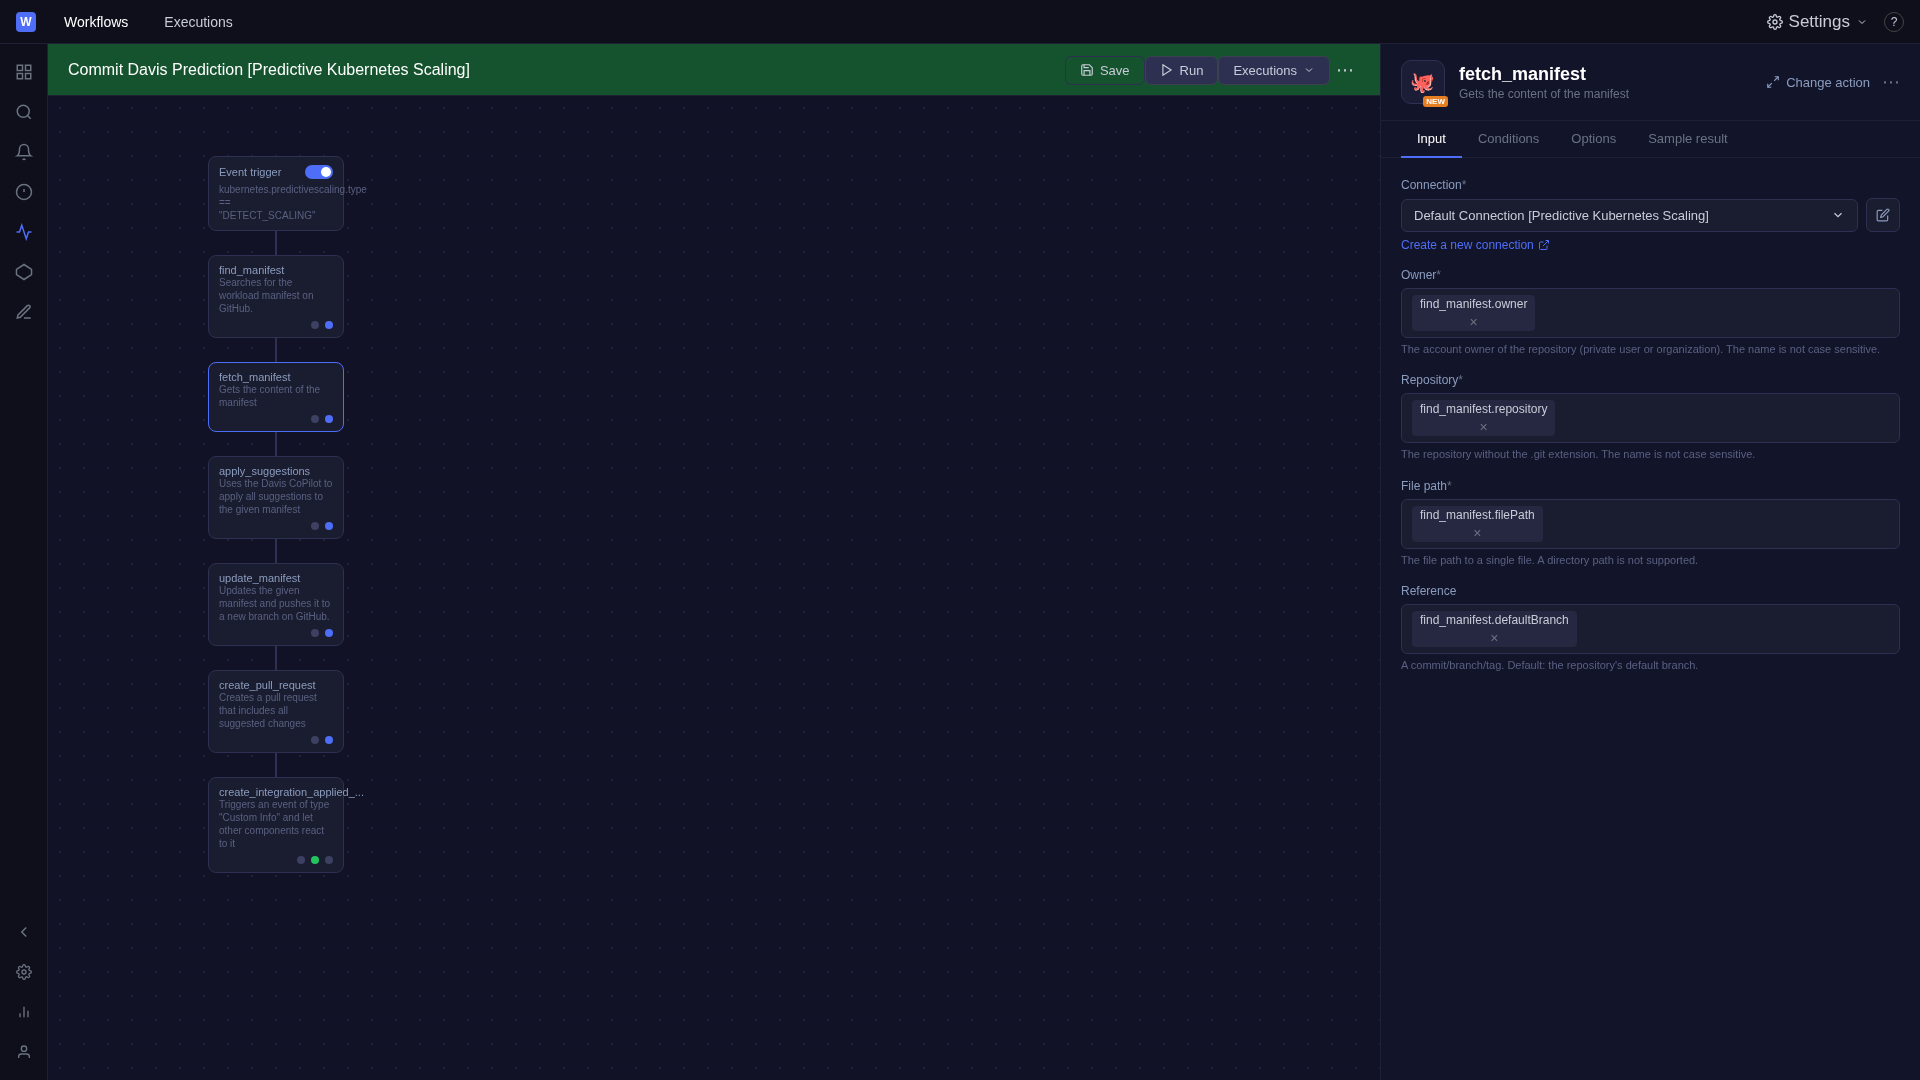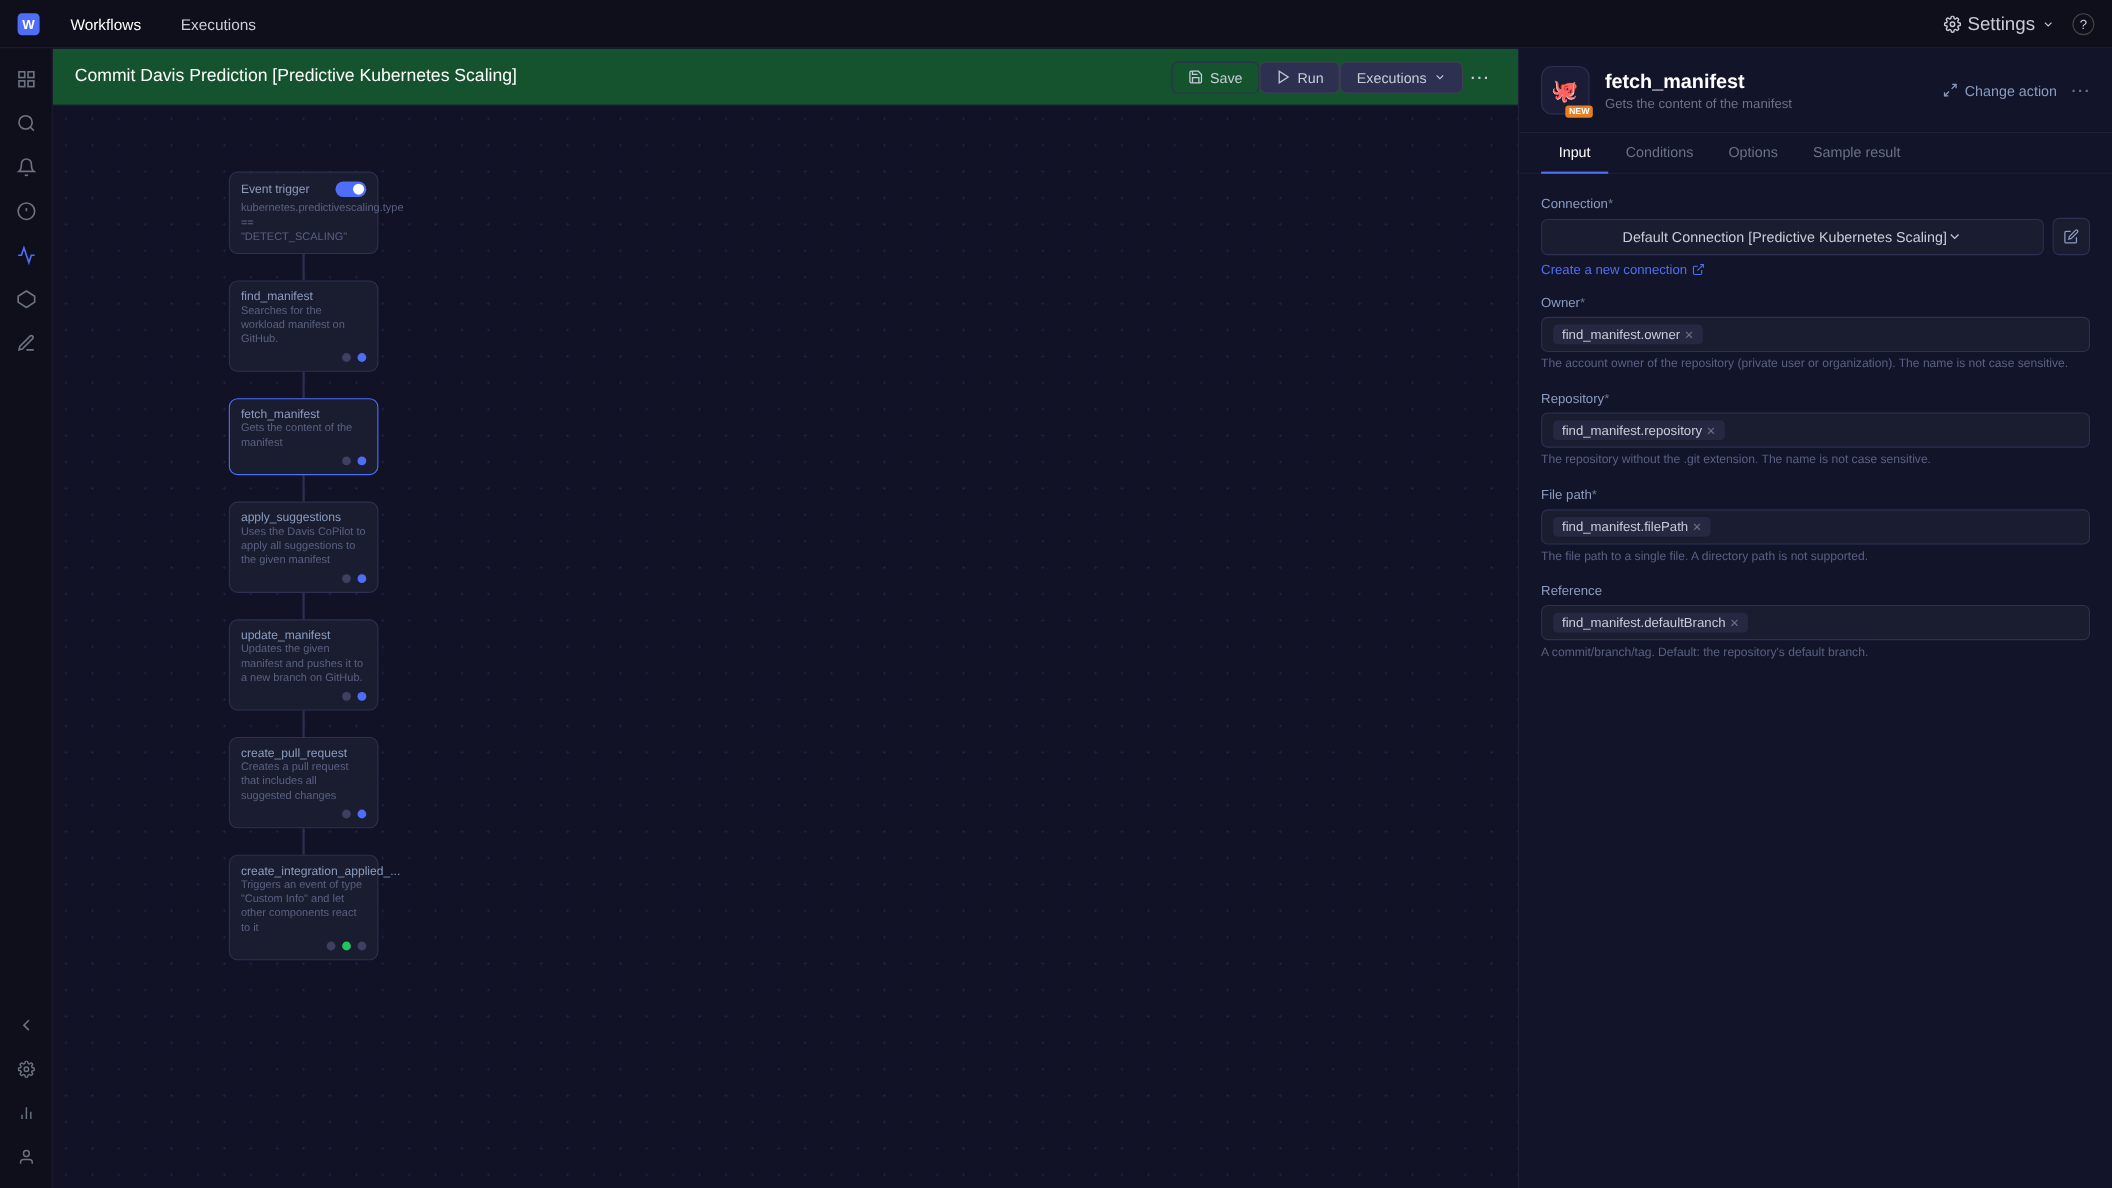--- a/index.html
+++ b/index.html
@@ -353,21 +353,21 @@
     
     .connection-field {
       display: flex;
       align-items: center;
       gap: 8px;
     }
     .connection-select {
       flex: 1;
       display: flex;
       align-items: center;
-      justify-content: center;
+      justify-content: space-between;
       background: #1a1d30;
       border: 1px solid #2d3050;
       border-radius: 6px;
       padding: 8px 12px;
       cursor: pointer;
       color: #c8ccd8;
       font-size: 13px;
     }
     .connection-edit-btn {
       width: 34px; height: 34px;
@@ -402,20 +402,21 @@
     }
     .tag {
       display: flex;
       align-items: center;
       gap: 4px;
       background: #252840;
       border-radius: 4px;
       padding: 2px 8px;
       color: #c8ccd8;
       font-size: 12px;
+      flex-direction: column;
     }
     .tag-close {
       color: #6b7280;
       cursor: pointer;
       font-size: 14px;
       line-height: 1;
     }
     .field-hint {
       font-size: 11px;
       color: #5a6080;

